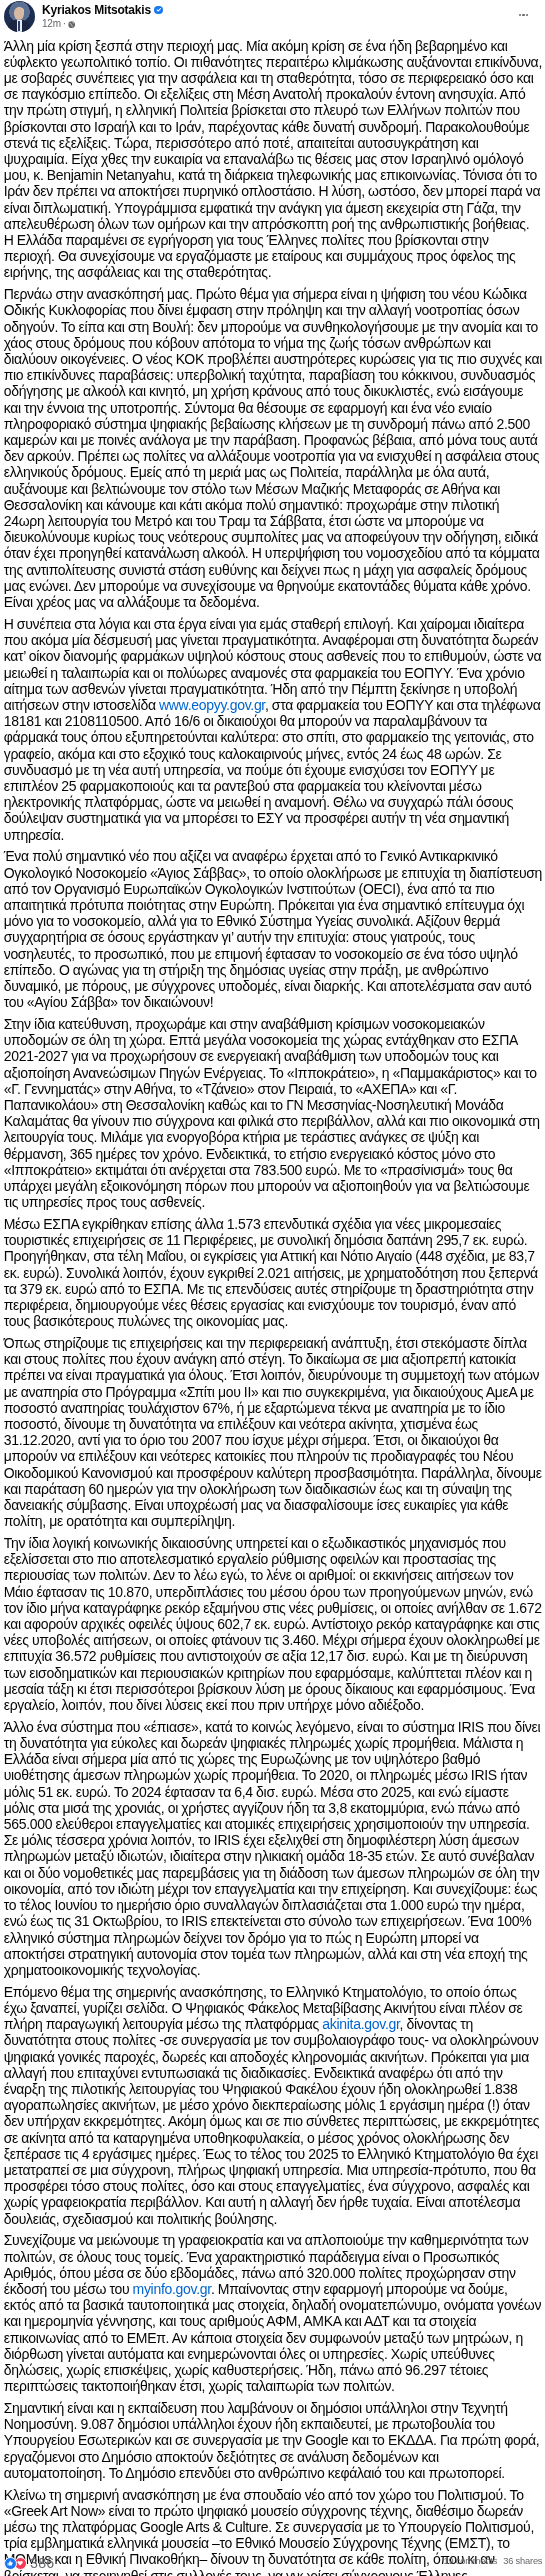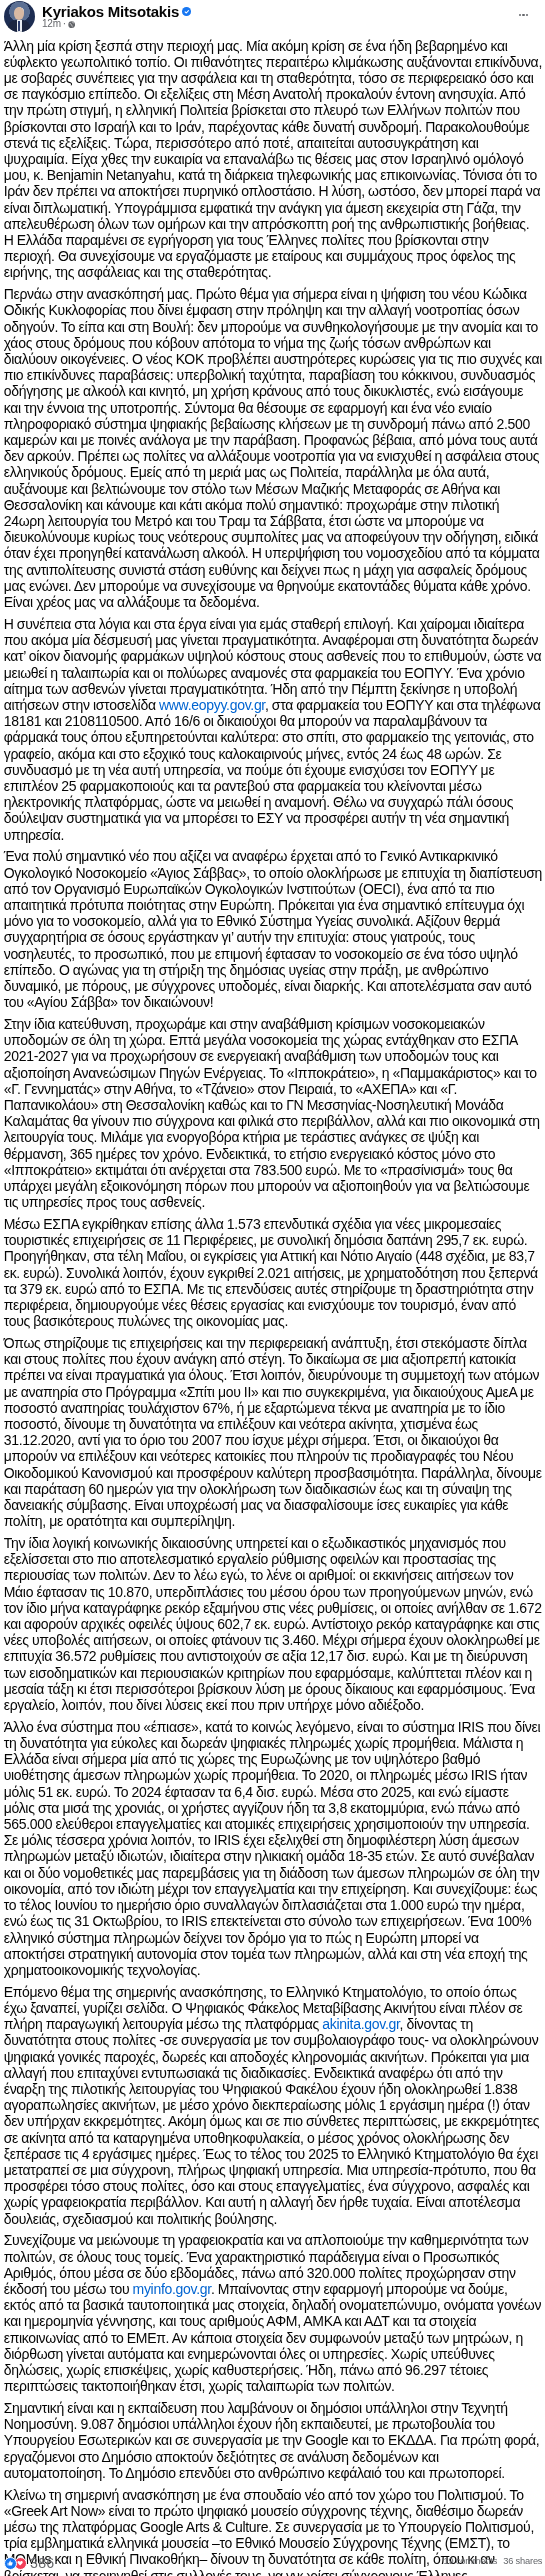--- a/index.html
+++ b/index.html
@@ -17,21 +17,21 @@
     border-radius: 50%; overflow: hidden;
     background: radial-gradient(circle at 50% 35%, #c9d3e3 0 18%, #5b6f93 19% 40%, #1d2d52 41% 100%);
     cursor: pointer;
   }
   .avatar .face { position:absolute; left:10.5px; top:6.2px; width:10px; height:12.4px; border-radius:50%; background:#d8b9a3; }
   .avatar .suit { position:absolute; left:4.3px; top:18.6px; width:22px; height:16px; border-radius:7.4px 7.4px 0 0; background:#1b2540; }
   .avatar .shirt { position:absolute; left:13px; top:18.6px; width:5px; height:12.4px; background:#e9ecf2; }
   .avatar .tie { position:absolute; left:14.3px; top:20px; width:2.5px; height:10px; background:#2a3a6a; }
   .author {
     position: absolute; left: 42px; top: 3.1px;
-    font-size: 15px; font-weight: bold; letter-spacing: -0.2px; color: #050505;
+    font-size: 12px; font-weight: bold; letter-spacing: -0.2px; color: #050505;
     display: flex; align-items: center; gap: 3.1px; cursor: pointer;
   }
   .verified {
     width: 8.7px; height: 8.7px; border-radius: 50%; background: #1877f2;
     display: inline-flex; align-items: center; justify-content: center;
   }
   .meta {
     position: absolute; left: 42px; top: 18px;
     font-size: 10px; color: #65676b; display: flex; align-items: center; gap: 1.9px;
     letter-spacing: -0.2px;

